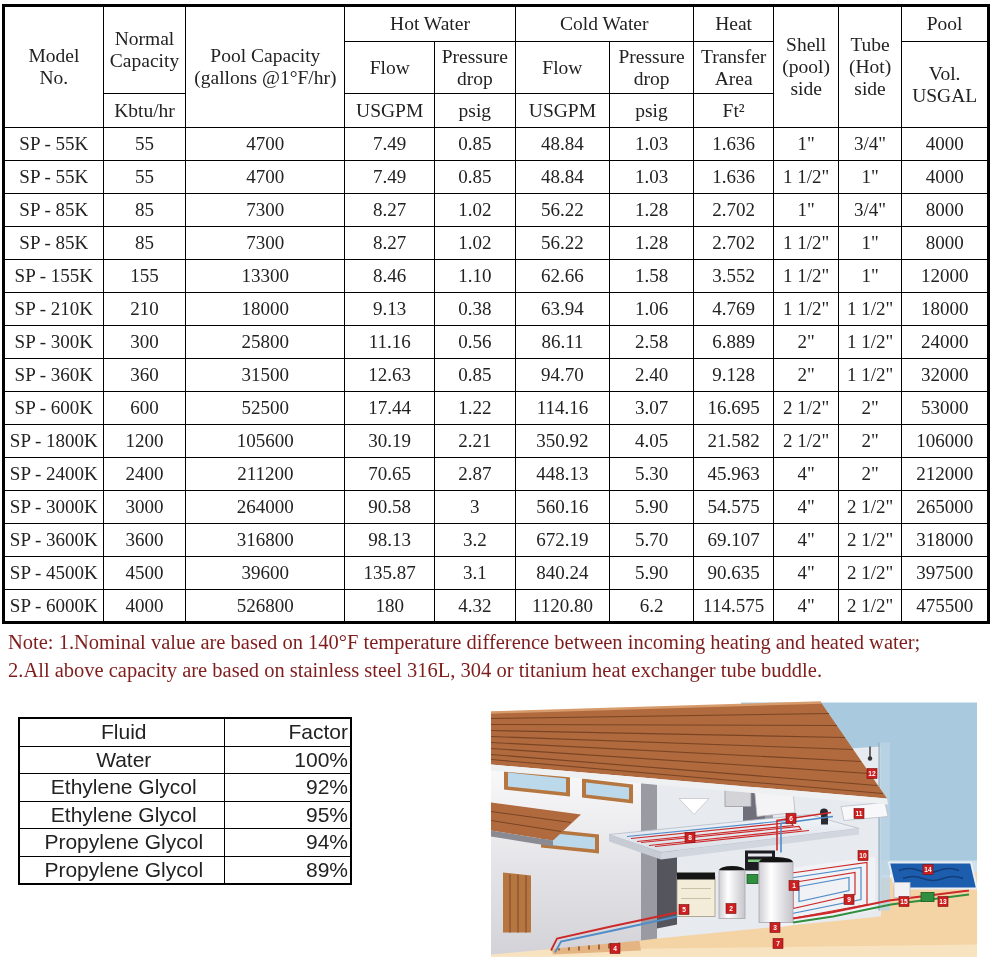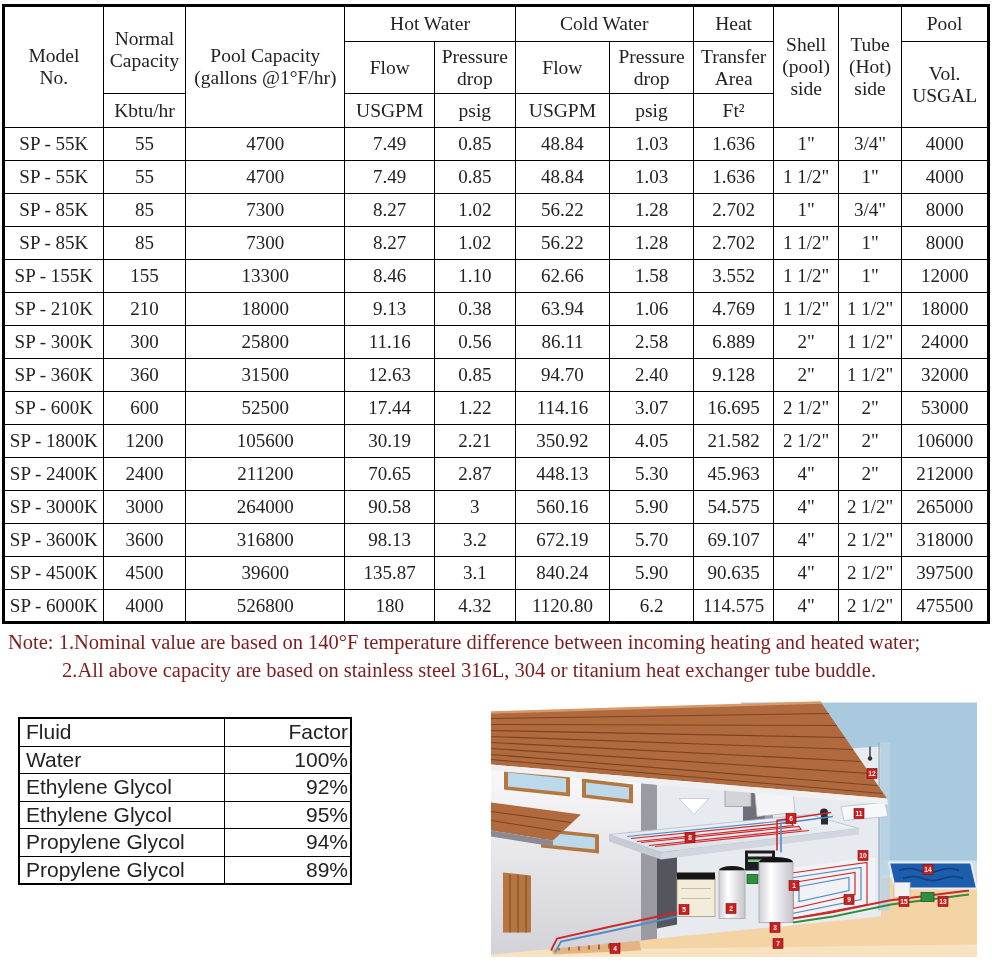--- a/index.html
+++ b/index.html
@@ -18,33 +18,33 @@
     padding:0 1px;font-weight:normal;line-height:1.12;overflow:hidden;
   }
   .spec-table thead tr:nth-child(1){height:36px;}
   .spec-table thead tr:nth-child(2){height:52px;}
   .spec-table thead tr:nth-child(3){height:34px;}
   .spec-table tbody tr{height:33px;}
   .spec-table th{font-size:19.5px;}
   .pre{white-space:pre-line;}
   
   .note{position:absolute;left:8px;top:628px;font-size:20.5px;line-height:1.38;color:#7f1d1d;}
-  .note .l2{margin-left:54px;}
+  .note .l2{}
   
   .fluid-table{
     position:absolute;left:18px;top:717px;width:332px;
     border-collapse:collapse;table-layout:fixed;
     border:2.5px solid #000;
     font-family:"Liberation Sans", sans-serif;font-size:21px;color:#222;
   }
   .fluid-table th,.fluid-table td{
     border:1.5px solid #000;height:26.5px;padding:0 2px;
     font-weight:normal;text-align:right;vertical-align:middle;
   }
-  .fluid-table th:first-child,.fluid-table td:first-child{text-align:left;padding-left:6px;}
+  .fluid-table th:first-child,.fluid-table td:first-child{text-align:center;padding-left:6px;}
   
   .illustration{position:absolute;left:491px;top:701px;width:486px;height:257px;}
   .illustration svg{display:block;width:100%;height:100%;}
   .mk-text{font-family:"Liberation Sans", sans-serif;font-weight:bold;}
 </style>
 </head>
 <body>
 
 <table class="spec-table">
   <colgroup>

